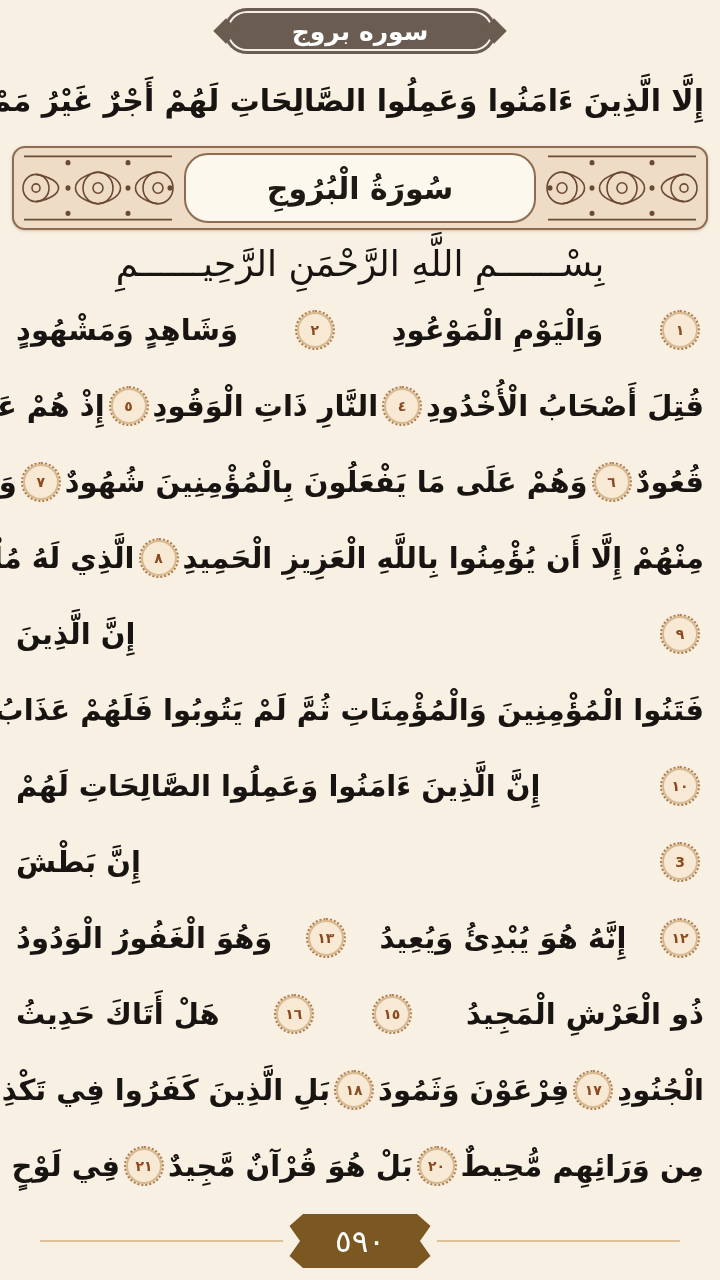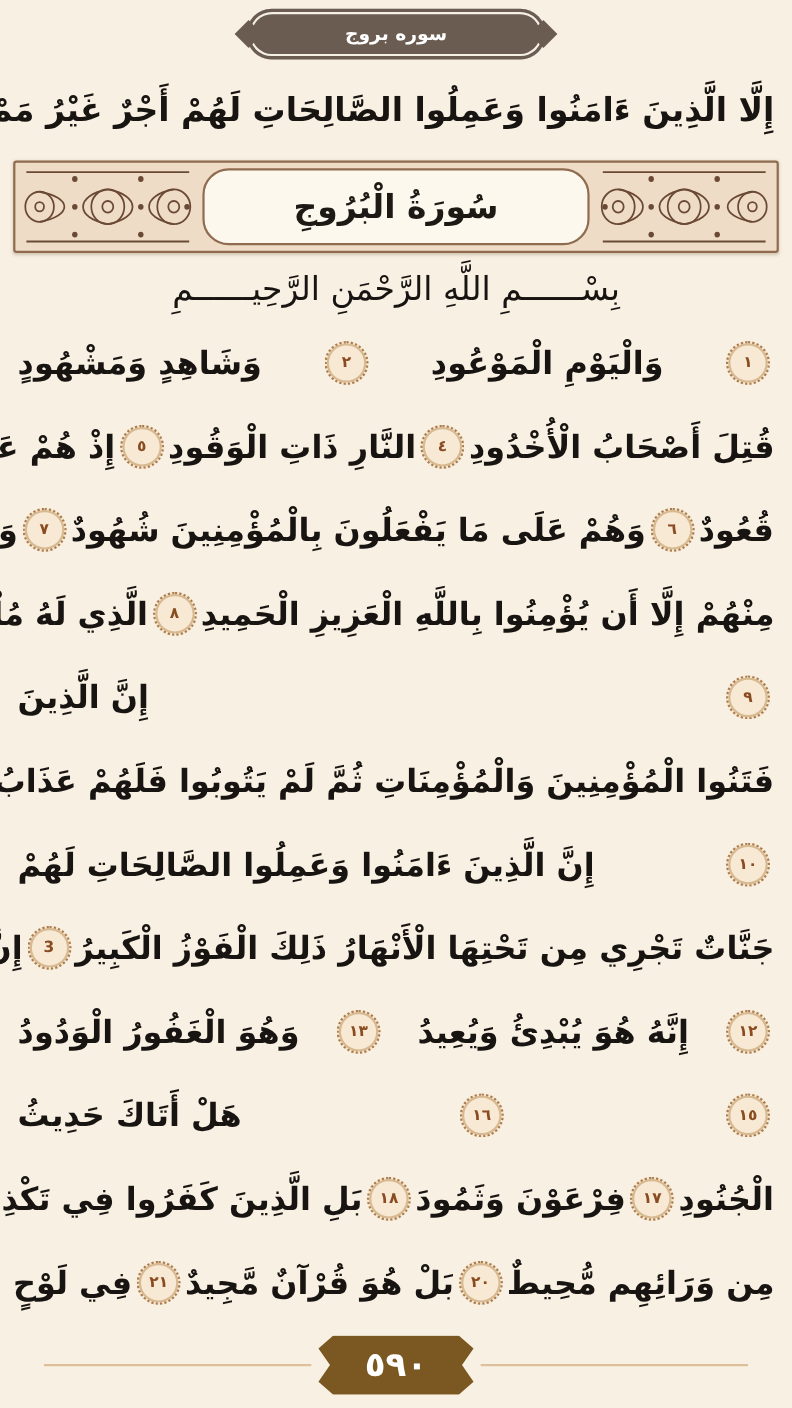--- a/index.html
+++ b/index.html
@@ -15,21 +15,21 @@
     background:#6a5c50;border-radius:23px;
     box-shadow:inset 0 0 0 3px #6a5c50, inset 0 0 0 5px #f6efe4;
     display:flex;align-items:center;justify-content:center;
   }
   .banner::before,.banner::after{
     content:"";position:absolute;top:50%;width:18px;height:18px;
     background:#6a5c50;transform:translateY(-50%) rotate(45deg);
   }
   .banner::before{left:-7px}
   .banner::after{right:-7px}
-  .banner-title{color:#ffffff;font-size:17px;font-weight:bold;letter-spacing:.5px}
+  .banner-title{color:#ffffff;font-size:25px;font-weight:bold;letter-spacing:.5px}
 
   
   .line{
     display:flex;align-items:center;justify-content:space-between;
     padding:0 16px;direction:rtl;height:76px;overflow:hidden;
     font-weight:bold;font-size:29px;white-space:nowrap;
   }
   .prev-line{height:84px;font-size:30px}
   .ayah-text{flex:0 1 auto}
   .single .ayah-text{flex:1;text-align:center}
@@ -37,47 +37,47 @@
     flex:0 0 auto;width:36px;height:36px;border-radius:50%;
     background:#f7e9d4;border:2px dotted #ab7c4e;
     box-shadow:inset 0 0 0 2px #d8ba92;
     display:flex;align-items:center;justify-content:center;margin:0 4px;
   }
   .verse-num{font-size:14px;font-weight:bold;color:#8a4b20;line-height:1}
 
   
   .title-frame{
     display:flex;align-items:stretch;height:80px;margin:4px 12px;
-    background:#eedcc6;border:2px solid #8f6b50;border-radius:3px;
+    background:#eedcc6;border:2px solid #8f6b50;border-radius:13px;
     box-shadow:0 1px 3px rgba(90,60,30,.25);
   }
   .ornament{flex:0 0 168px;display:flex}
   .ornament svg{width:100%;height:100%}
   .ornament.right svg{transform:scaleX(-1)}
   .title-panel{
     flex:1;margin:5px 2px;background:#fdf8ee;border:2px solid #8f6b50;
     border-radius:24px;display:flex;align-items:center;justify-content:center;
   }
   .title-text{font-size:30px;font-weight:bold;color:#1d1a16}
 
   
   .bismillah{
     height:58px;display:flex;align-items:center;justify-content:center;
-    font-size:30px;color:#171411;direction:rtl;
+    font-size:36px;color:#171411;direction:rtl;
   }
 
   
   .footer{display:flex;align-items:center;margin:10px 40px 0}
   .rule{flex:1;height:2px;background:#ddc09a}
   .page-badge{
     width:150px;height:54px;margin:0 2px;background:#7b5822;
     clip-path:polygon(12% 0,88% 0,97% 22%,90% 50%,97% 78%,88% 100%,12% 100%,3% 78%,10% 50%,3% 22%);
     display:flex;align-items:center;justify-content:center;
   }
-  .page-num{color:#ffffff;font-size:31px;font-weight:bold;letter-spacing:2px}
+  .page-num{color:#ffffff;font-size:31px;font-weight:normal;letter-spacing:2px}
 </style>
 </head>
 <body>
 
 <div class="banner">
   <span class="banner-title">سوره بروج</span>
 </div>
 
 <div class="line prev-line">
     <span class="ayah-text">إِلَّا الَّذِينَ ءَامَنُوا وَعَمِلُوا الصَّالِحَاتِ لَهُمْ أَجْرٌ غَيْرُ مَمْنُونٍ</span>
@@ -192,37 +192,37 @@
     <div class="line single">
       <span class="ayah-text">فَتَنُوا الْمُؤْمِنِينَ وَالْمُؤْمِنَاتِ ثُمَّ لَمْ يَتُوبُوا فَلَهُمْ عَذَابُ جَهَنَّمَ وَلَهُمْ</span>
     </div>
     <div class="line">
       <span class="verse-marker">
         <span class="verse-num">١٠</span>
       </span>
       <span class="ayah-text">إِنَّ الَّذِينَ ءَامَنُوا وَعَمِلُوا الصَّالِحَاتِ لَهُمْ</span>
     </div>
     <div class="line">
-      <span class="ayah-text">جَنَّاتٌ تَجْرِي مِن تَحْتِهَا الْأَنْهَارُ ذَلِكَ الْفَوْزُ الْكَبِيرُ</span>
       <span class="verse-marker">
         <span class="verse-num">3</span>
       </span>
       <span class="ayah-text">إِنَّ بَطْشَ</span>
     </div>
     <div class="line">
       <span class="verse-marker">
         <span class="verse-num">١٢</span>
       </span>
       <span class="ayah-text">إِنَّهُ هُوَ يُبْدِئُ وَيُعِيدُ</span>
       <span class="verse-marker">
         <span class="verse-num">١٣</span>
       </span>
       <span class="ayah-text">وَهُوَ الْغَفُورُ الْوَدُودُ</span>
     </div>
     <div class="line">
+      <span class="ayah-text">ذُو الْعَرْشِ الْمَجِيدُ</span>
       <span class="verse-marker">
         <span class="verse-num">١٥</span>
       </span>
       <span class="verse-marker">
         <span class="verse-num">١٦</span>
       </span>
       <span class="ayah-text">هَلْ أَتَاكَ حَدِيثُ</span>
     </div>
     <div class="line">
       <span class="ayah-text">الْجُنُودِ</span>

